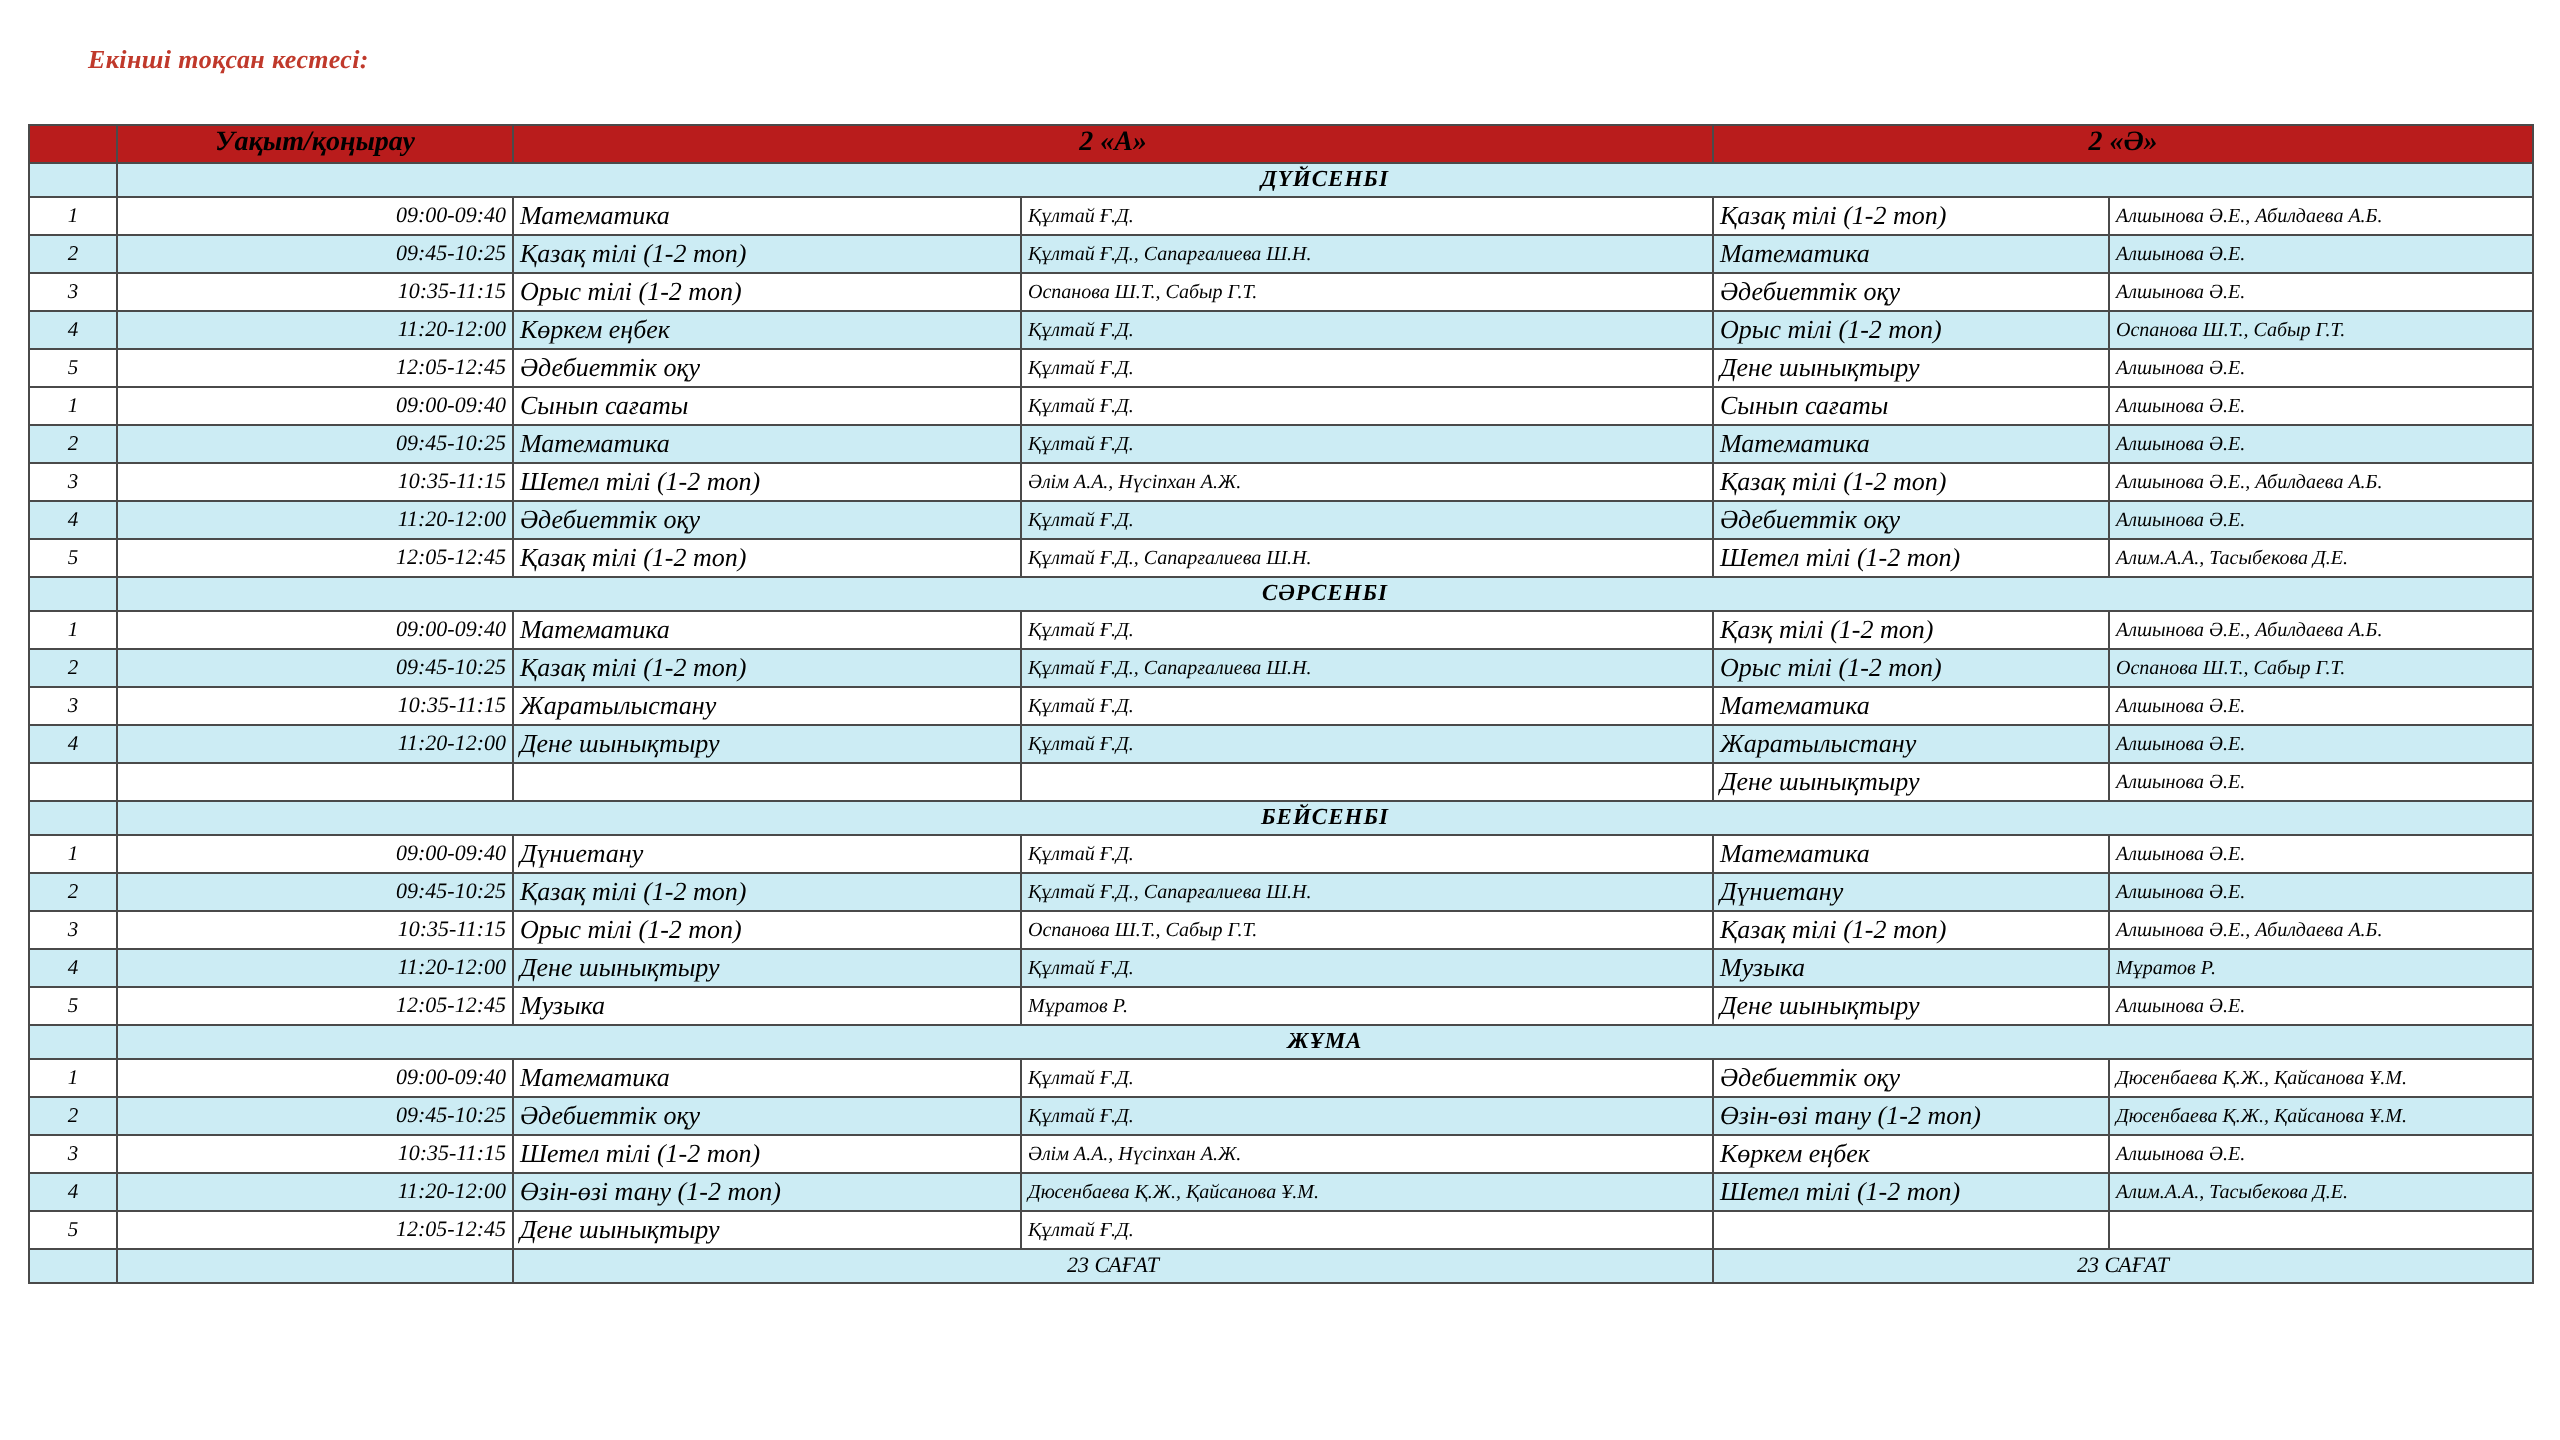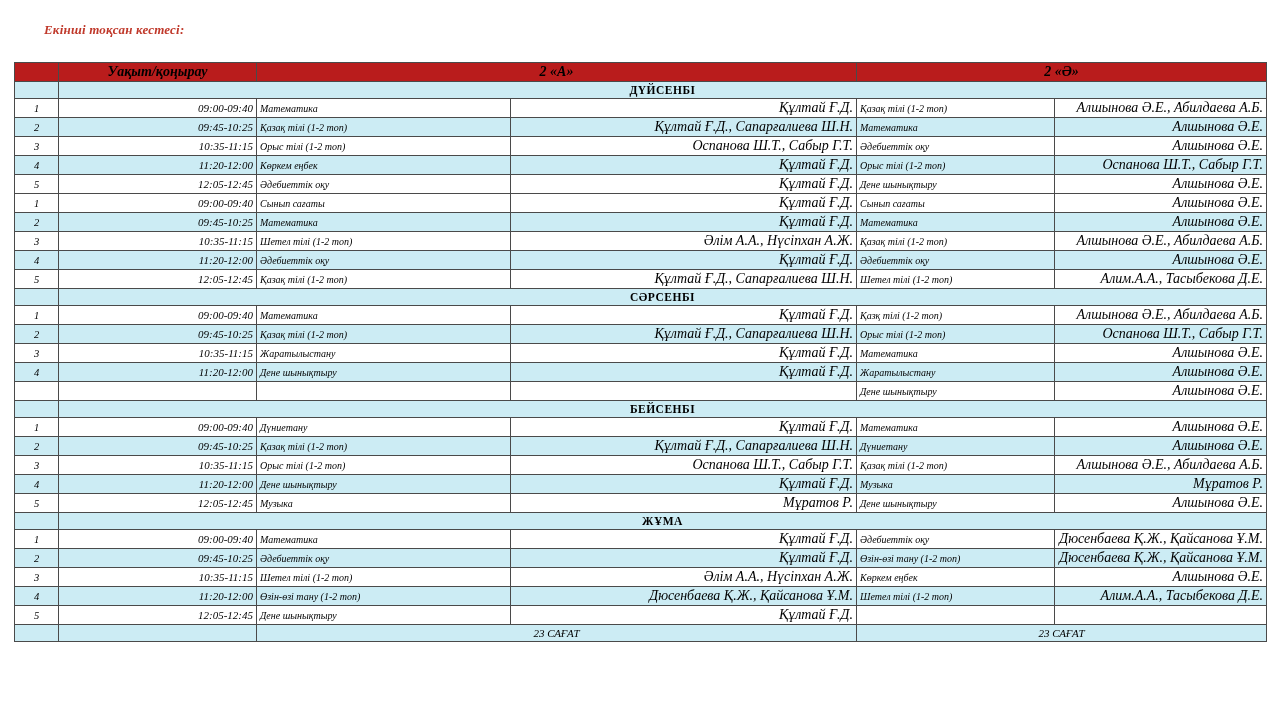--- a/index.html
+++ b/index.html
@@ -74,30 +74,31 @@
     font-size: 10.5px;
   }
   td.time {
     text-align: right;
     font-style: italic;
     font-size: 11px;
   }
   td.subject {
     text-align: left;
     font-style: italic;
+    font-size: 13px;
+    padding-left: 5px;
+  }
+  td.teacher {
+    text-align: left;
+    font-style: italic;
     font-size: 10px;
-    padding-left: 5px;
-  }
-  td.teacher {
-    text-align: right;
-    font-style: italic;
-    font-size: 14px;
   }
   td.dayrow {
     text-align: center;
+    font-style: italic;
     font-weight: bold;
     font-size: 11.5px;
     letter-spacing: 0.5px;
     margin-top: 20px;
   }
   td.blank { }
   td.total {
     text-align: center;
     font-style: italic;
     font-size: 11px;

